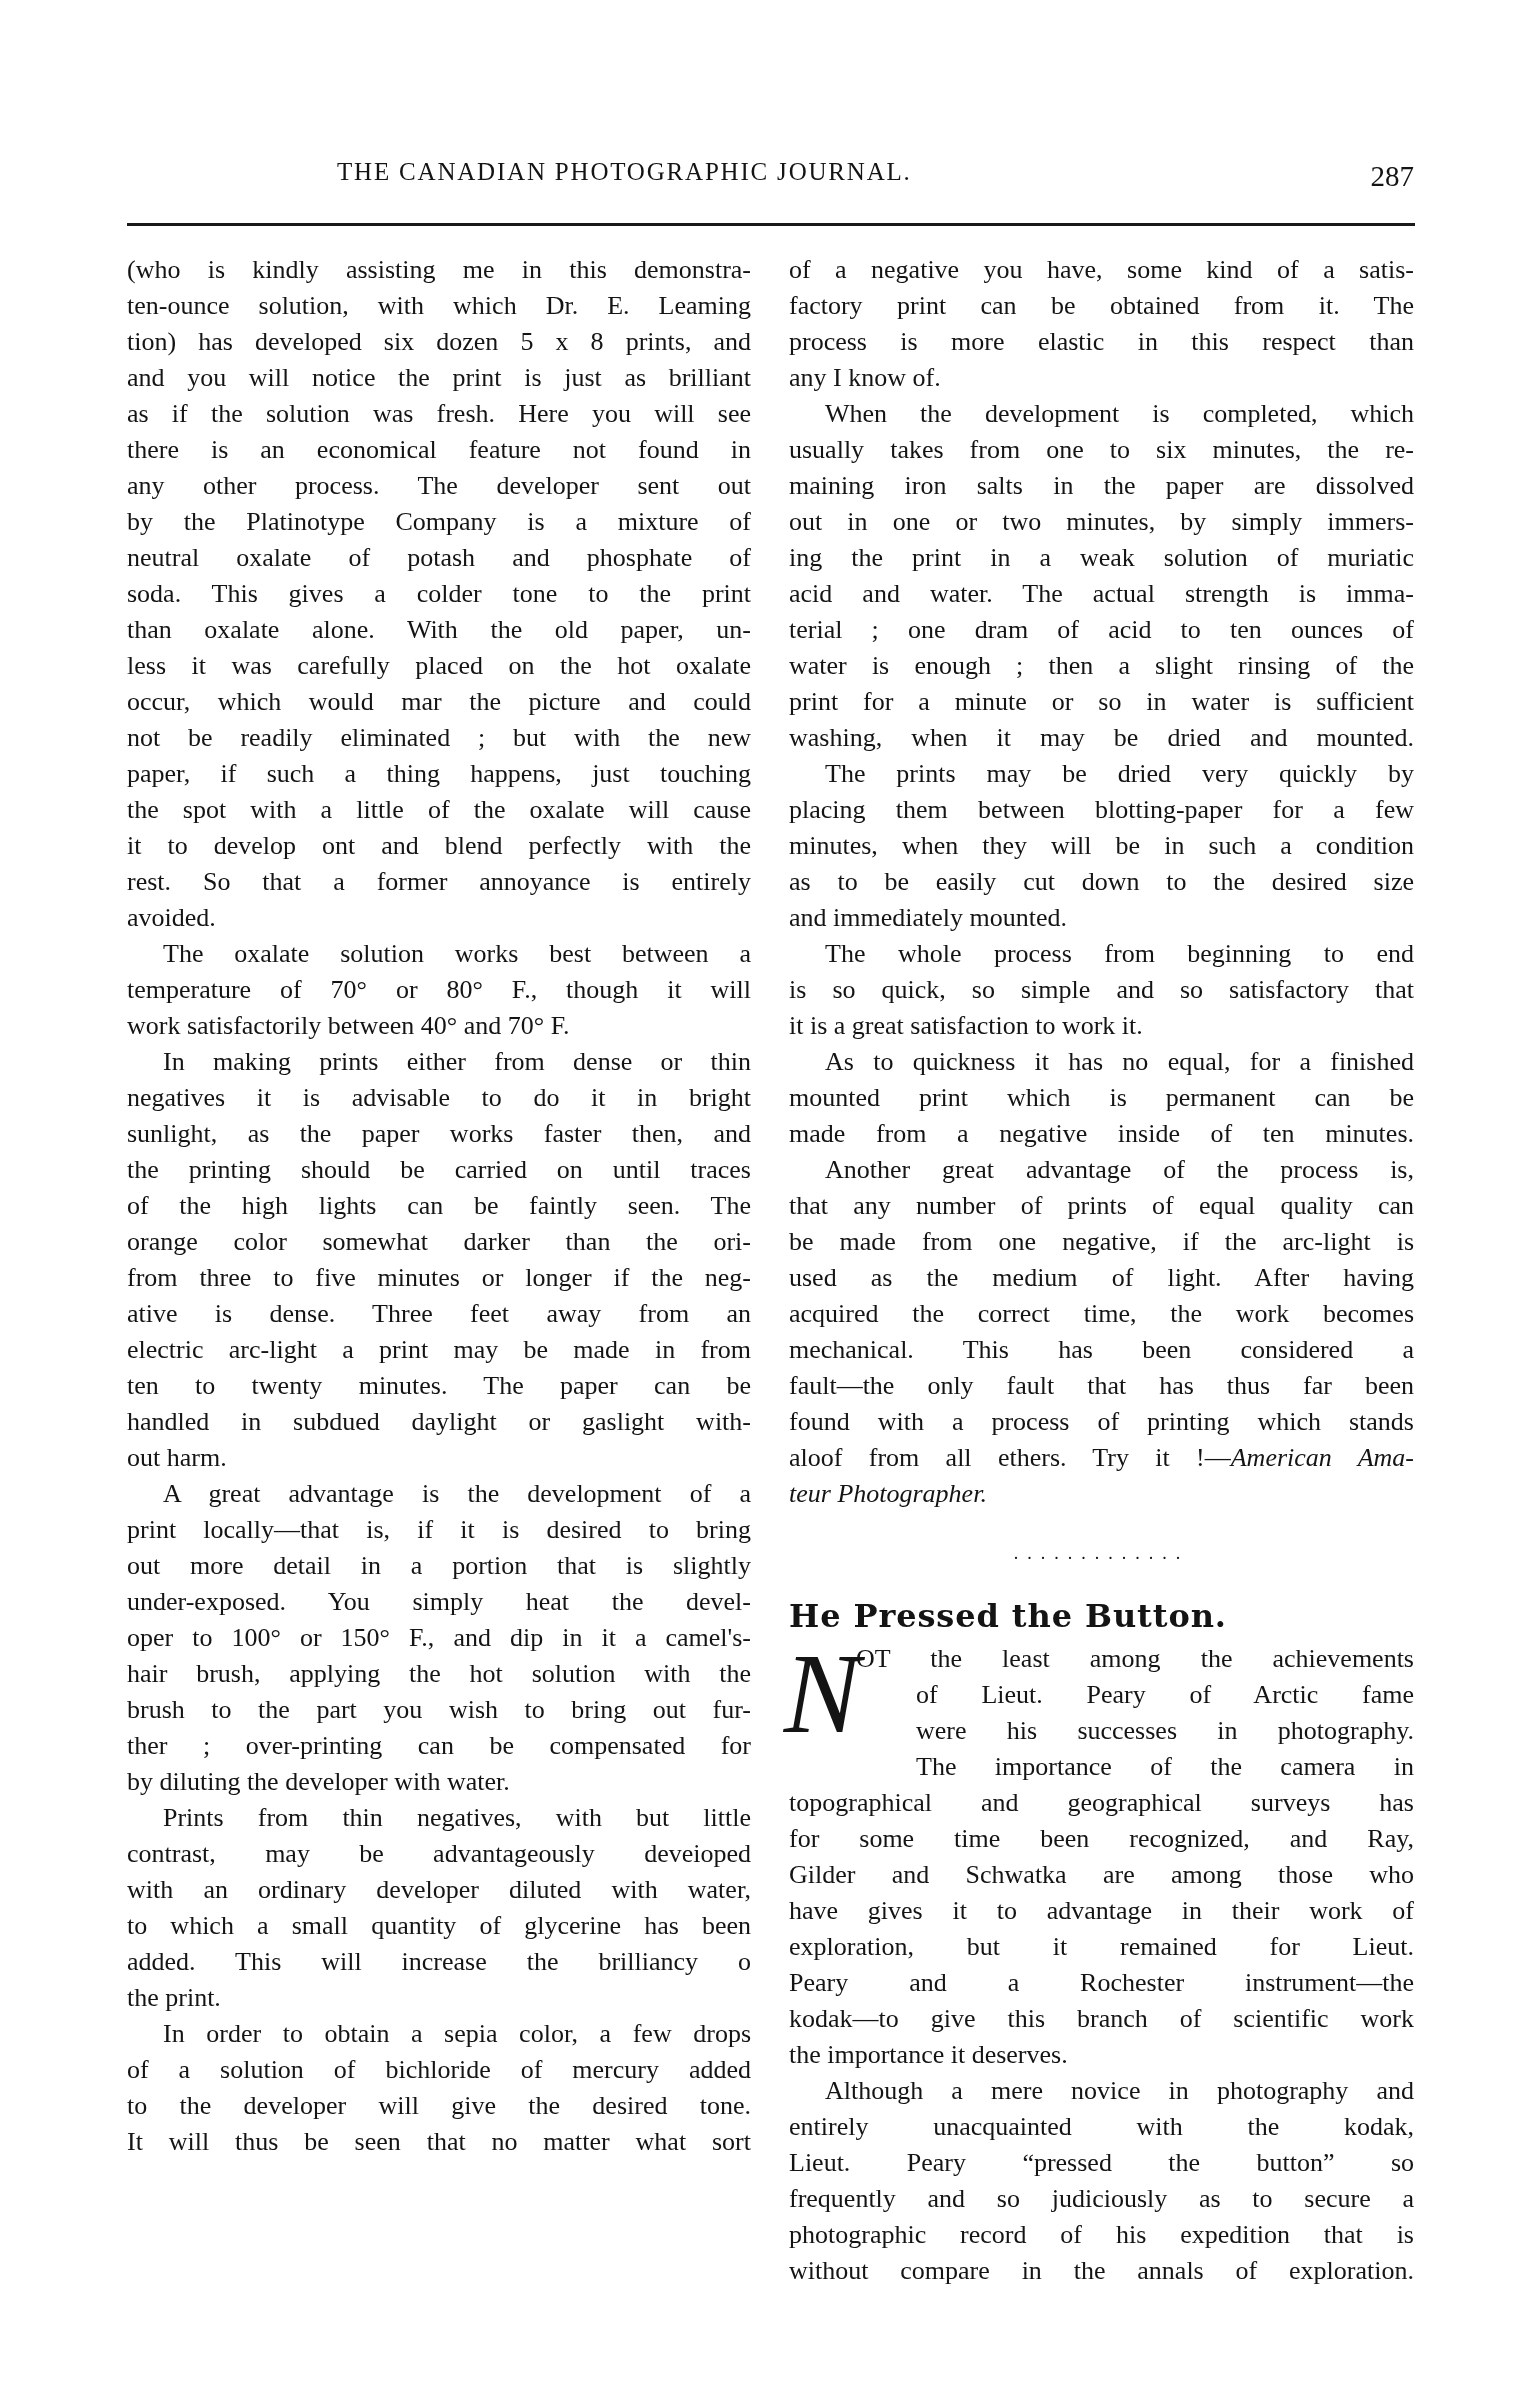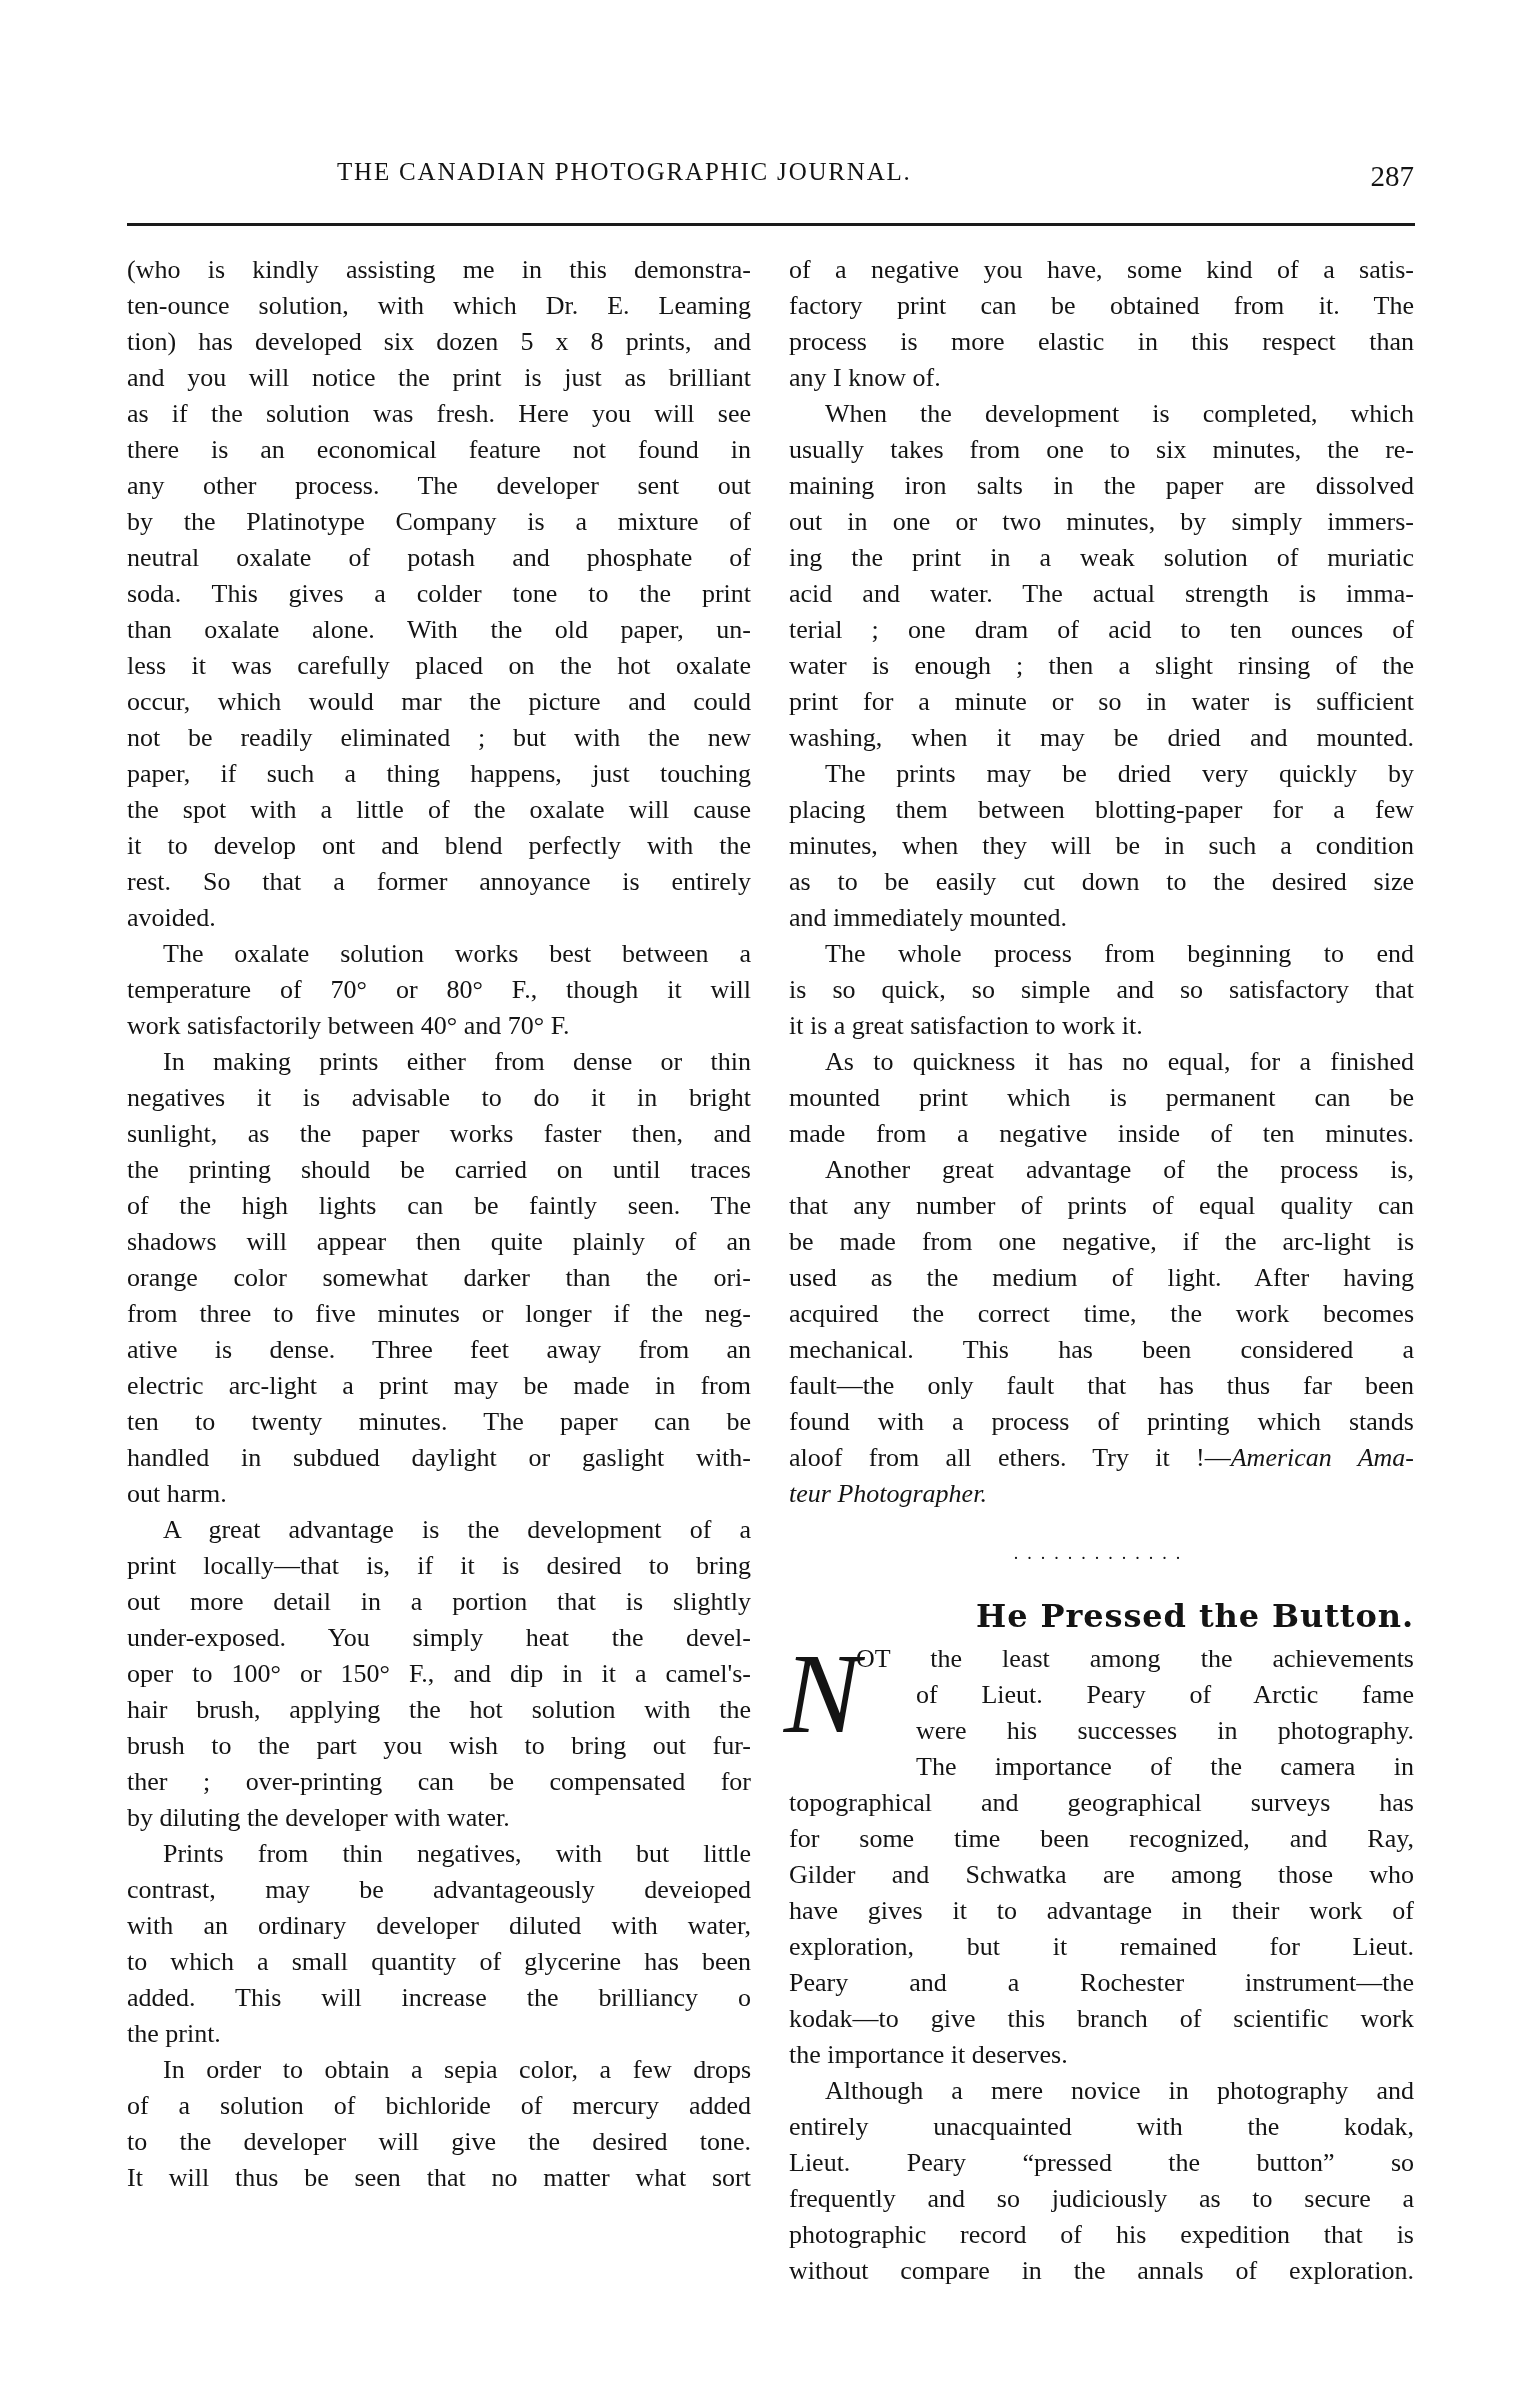--- a/index.html
+++ b/index.html
@@ -35,21 +35,21 @@
   .line.indent { padding-left: 36px; }
   .line.drop-indent { padding-left: 127px; }
   .line.drop-indent-first { padding-left: 67px; }
   .italic { font-style: italic; }
   .separator {
     height: 36px; line-height: 36px; text-align: center;
     font-size: 18px; letter-spacing: 9px; padding-top: 3.6px;
   }
   .spacer { height: 19.5px; }
   .article-heading {
-    height: 50px; line-height: 50px; text-align: right;
+    height: 50px; line-height: 50px; text-align: left;
     font-size: 32px; font-weight: bold; font-family: "DejaVu Serif", serif;
     letter-spacing: 0.9px;
   }
   .drop-wrap { position: relative; }
   .drop-cap {
     position: absolute; left: -5.3px; top: -3.6px;
     font-size: 114px; line-height: 114px; font-style: italic;
     font-family: "Liberation Serif", serif; font-weight: normal;
   }
 </style>
@@ -83,21 +83,20 @@
     <div class="line">rest.  So that a former annoyance is entirely</div>
     <div class="line last">avoided.</div>
     <div class="line indent">The oxalate solution works best between a</div>
     <div class="line">temperature of 70° or 80° F., though it will</div>
     <div class="line last">work satisfactorily between 40° and 70° F.</div>
     <div class="line indent">In making prints either from dense or thin</div>
     <div class="line">negatives it is advisable to do it in bright</div>
     <div class="line">sunlight, as the paper works faster then, and</div>
     <div class="line">the printing should be carried on until traces</div>
     <div class="line">of the high lights can be faintly seen.  The</div>
-    <div class="line">shadows will appear then quite plainly of an</div>
     <div class="line">orange color somewhat darker than the ori-</div>
     <div class="line">from three to five minutes or longer if the neg-</div>
     <div class="line">ative is dense.  Three feet away from an</div>
     <div class="line">electric arc-light a print may be made in from</div>
     <div class="line">ten to twenty minutes.  The paper can be</div>
     <div class="line">handled in subdued daylight or gaslight with-</div>
     <div class="line last">out harm.</div>
     <div class="line indent">A great advantage is the development of a</div>
     <div class="line">print locally—that is, if it is desired to bring</div>
     <div class="line">out more detail in a portion that is slightly</div>

